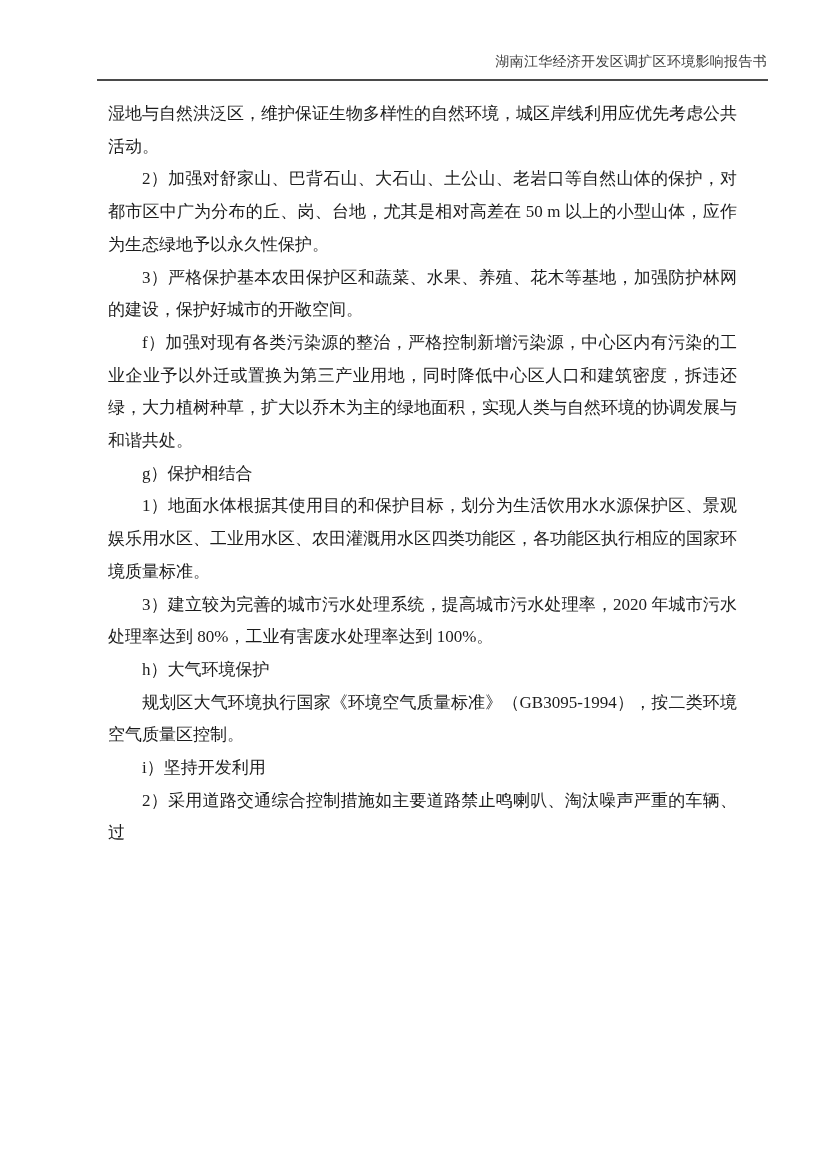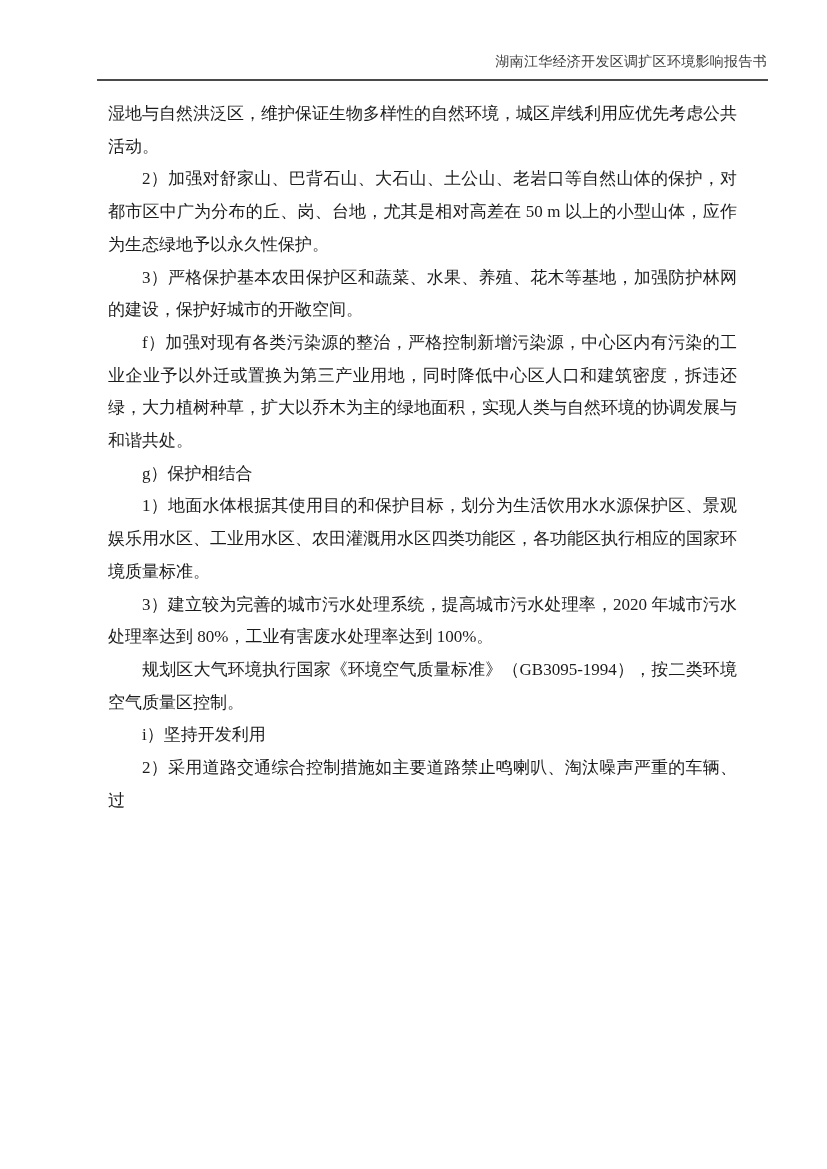--- a/index.html
+++ b/index.html
@@ -70,20 +70,21 @@
   <div class="header-rule"></div>
 
   <div class="doc-body">
     <p class="no-indent">湿地与自然洪泛区，维护保证生物多样性的自然环境，城区岸线利用应优先考虑公共活动。</p>
     <p>2）加强对舒家山、巴背石山、大石山、土公山、老岩口等自然山体的保护，对都市区中广为分布的丘、岗、台地，尤其是相对高差在 50 m 以上的小型山体，应作为生态绿地予以永久性保护。</p>
     <p>3）严格保护基本农田保护区和蔬菜、水果、养殖、花木等基地，加强防护林网的建设，保护好城市的开敞空间。</p>
     <p>f）加强对现有各类污染源的整治，严格控制新增污染源，中心区内有污染的工业企业予以外迁或置换为第三产业用地，同时降低中心区人口和建筑密度，拆违还绿，大力植树种草，扩大以乔木为主的绿地面积，实现人类与自然环境的协调发展与和谐共处。</p>
     <p>g）保护相结合</p>
     <p>1）地面水体根据其使用目的和保护目标，划分为生活饮用水水源保护区、景观娱乐用水区、工业用水区、农田灌溉用水区四类功能区，各功能区执行相应的国家环境质量标准。</p>
     <p>3）建立较为完善的城市污水处理系统，提高城市污水处理率，2020 年城市污水处理率达到 80%，工业有害废水处理率达到 100%。</p>
+    <p>h）大气环境保护</p>
     <p>规划区大气环境执行国家《环境空气质量标准》（GB3095-1994），按二类环境空气质量区控制。</p>
     <p>i）坚持开发利用</p>
     <p>2）采用道路交通综合控制措施如主要道路禁止鸣喇叭、淘汰噪声严重的车辆、过</p>
   </div>
 
   <div class="page-number">65</div>
 
 </div>
 
 </body></html>

